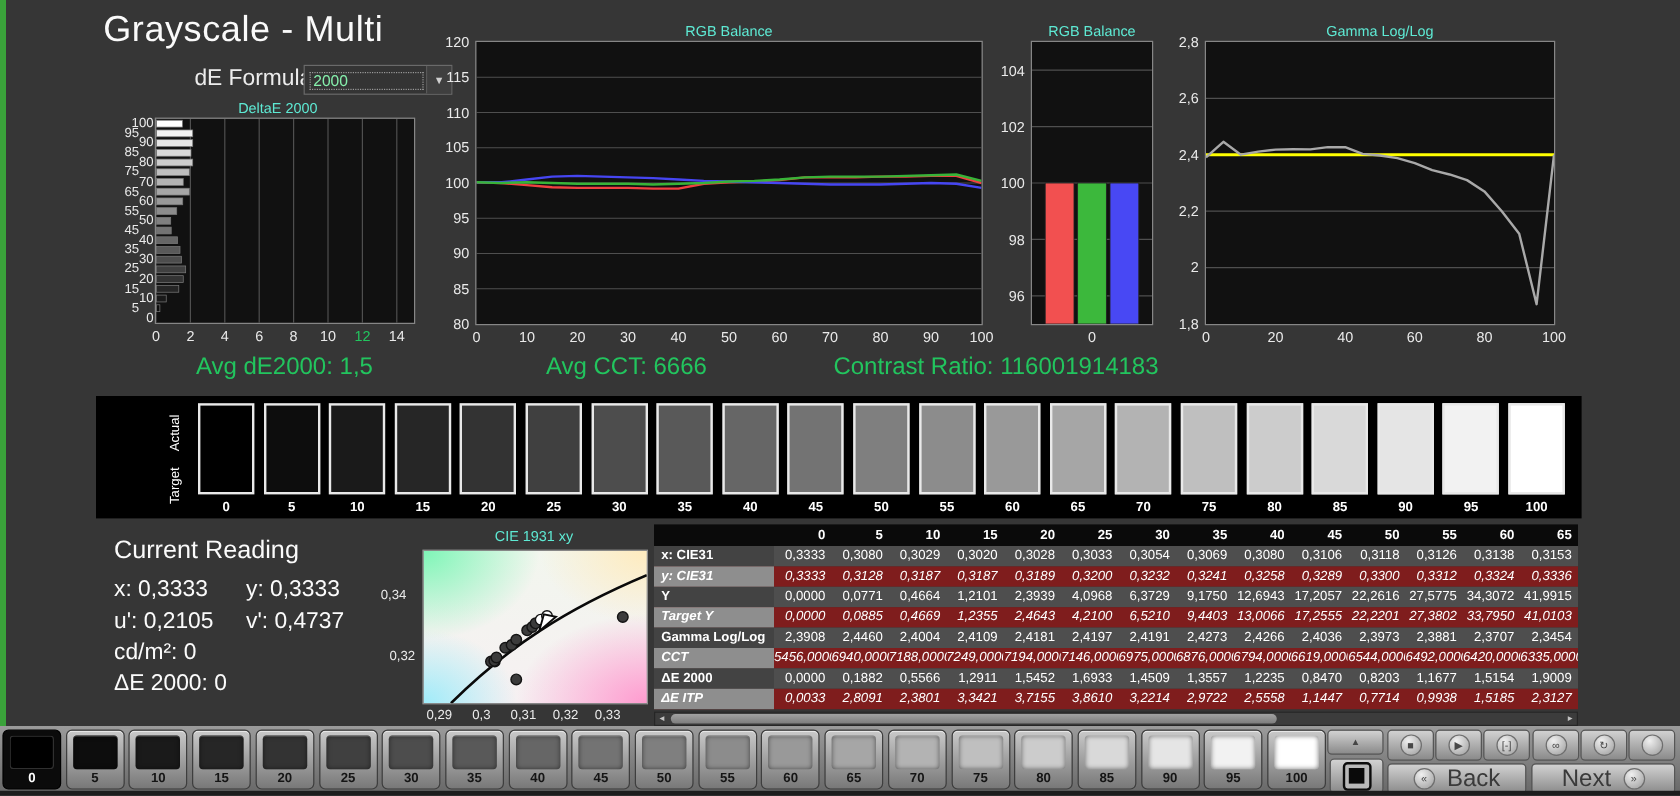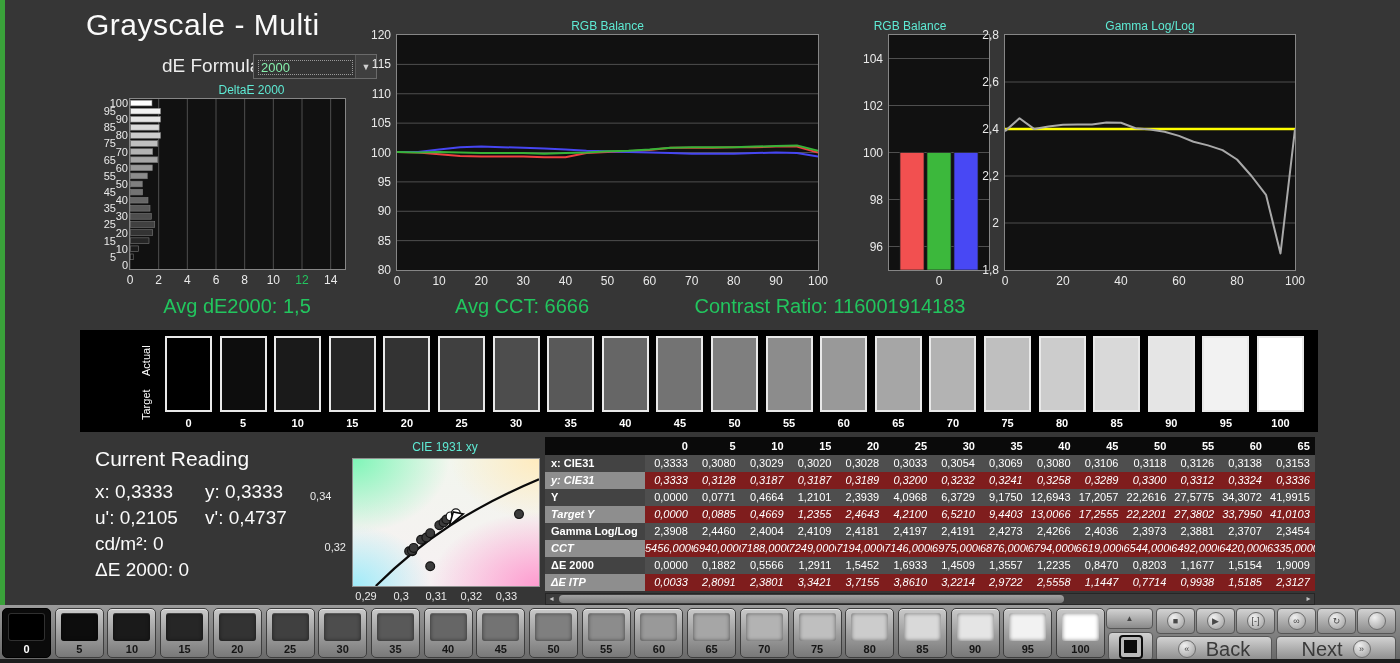--- a/index.html
+++ b/index.html
@@ -84,21 +84,21 @@
 <div class="app">
   <div class="edge-green"></div>
 
   <div class="page-title">Grayscale - Multi</div>
   <div class="de-formula-label">dE Formula:</div>
   <div class="de-dropdown">
     <div class="val">2000</div>
     <div class="arrow">▼</div>
   </div>
 
-  <div class="chart-title" style="left:144px;top:83px;width:215px;">DeltaE 2000</div>
+  <div class="chart-title" style="left:124px;top:83px;width:215px;">DeltaE 2000</div>
   <div class="chart-title" style="left:397px;top:19px;width:421px;">RGB Balance</div>
   <div class="chart-title" style="left:860px;top:19px;width:100px;">RGB Balance</div>
   <div class="chart-title" style="left:1005px;top:19px;width:290px;">Gamma Log/Log</div>
   <div class="chart-title" style="left:352px;top:440px;width:186px;">CIE 1931 xy</div>
 
   <div id="chart-deltae" class="abs" style="left:88px;top:83px;width:270px;height:210px;">
       <svg width="215" height="170" style="position:absolute;left:42px;top:16px;background:#111;outline:1px solid #868686;">
         <line x1="0" y1="0" x2="0" y2="170" stroke="#4f4f4f" stroke-width="1"></line>
         <line x1="28.666666666666668" y1="0" x2="28.666666666666668" y2="170" stroke="#4f4f4f" stroke-width="1"></line>
         <line x1="57.333333333333336" y1="0" x2="57.333333333333336" y2="170" stroke="#4f4f4f" stroke-width="1"></line>
@@ -185,21 +185,21 @@
       <div style="position: absolute; left: 106.2px; top: 256px; width: 30px; text-align: center; font-size: 12px; color: rgb(234, 234, 234);">20</div>
       <div style="position: absolute; left: 148.3px; top: 256px; width: 30px; text-align: center; font-size: 12px; color: rgb(234, 234, 234);">30</div>
       <div style="position: absolute; left: 190.4px; top: 256px; width: 30px; text-align: center; font-size: 12px; color: rgb(234, 234, 234);">40</div>
       <div style="position: absolute; left: 232.5px; top: 256px; width: 30px; text-align: center; font-size: 12px; color: rgb(234, 234, 234);">50</div>
       <div style="position: absolute; left: 274.6px; top: 256px; width: 30px; text-align: center; font-size: 12px; color: rgb(234, 234, 234);">60</div>
       <div style="position: absolute; left: 316.7px; top: 256px; width: 30px; text-align: center; font-size: 12px; color: rgb(234, 234, 234);">70</div>
       <div style="position: absolute; left: 358.8px; top: 256px; width: 30px; text-align: center; font-size: 12px; color: rgb(234, 234, 234);">80</div>
       <div style="position: absolute; left: 400.9px; top: 256px; width: 30px; text-align: center; font-size: 12px; color: rgb(234, 234, 234);">90</div>
       <div style="position: absolute; left: 443px; top: 256px; width: 30px; text-align: center; font-size: 12px; color: rgb(234, 234, 234);">100</div>
     </div>
-  <div id="chart-rgb-bar" class="abs" style="left:830px;top:18px;width:145px;height:275px;margin-left:29px;">
+  <div id="chart-rgb-bar" class="abs" style="left:830px;top:18px;width:145px;height:275px;">
       <svg width="100" height="235" style="position:absolute;left:30px;top:17px;background:#111;outline:1px solid #868686;">
         <line x1="0" y1="23.5" x2="100" y2="23.5" stroke="#4f4f4f" stroke-width="1"></line>
         <line x1="0" y1="70.5" x2="100" y2="70.5" stroke="#4f4f4f" stroke-width="1"></line>
         <line x1="0" y1="117.5" x2="100" y2="117.5" stroke="#4f4f4f" stroke-width="1"></line>
         <line x1="0" y1="164.5" x2="100" y2="164.5" stroke="#4f4f4f" stroke-width="1"></line>
         <line x1="0" y1="211.5" x2="100" y2="211.5" stroke="#4f4f4f" stroke-width="1"></line>
         <rect x="11" y="117.5" width="24" height="117.5" fill="#f25050" stroke="#222" stroke-width="0.7"></rect>
         <rect x="38" y="117.5" width="24" height="117.5" fill="#3cb83c" stroke="#222" stroke-width="0.7"></rect>
         <rect x="65" y="117.5" width="24" height="117.5" fill="#4848f4" stroke="#222" stroke-width="0.7"></rect>
       </svg>
@@ -314,21 +314,21 @@
           <circle cx="73.3471698113208" cy="78.48599999999998" r="4.4" fill="#3b3b3b" stroke="#141414" stroke-width="1.2"></circle>
           <circle cx="77.20754716981132" cy="74.16800000000002" r="4.4" fill="#3b3b3b" stroke="#141414" stroke-width="1.2"></circle>
           <circle cx="86.33207547169808" cy="66.2939999999999" r="4.4" fill="#3b3b3b" stroke="#141414" stroke-width="1.2"></circle>
           <circle cx="90.54339622641517" cy="63.49999999999993" r="4.4" fill="#3b3b3b" stroke="#141414" stroke-width="1.2"></circle>
           <circle cx="93.35094339622637" cy="60.451999999999984" r="4.4" fill="#3b3b3b" stroke="#141414" stroke-width="1.2"></circle>
           <circle cx="97.56226415094348" cy="57.40400000000004" r="4.4" fill="#ffffff" stroke="#141414" stroke-width="1.2"></circle>
           <circle cx="102.82641509433971" cy="54.35599999999995" r="4.4" fill="#ffffff" stroke="#141414" stroke-width="1.2"></circle>
           <polygon points="96.26415094339623,66.92800000000001 110.26415094339623,54.92800000000001 100.26415094339623,52.92800000000001" fill="#ffffff" stroke="#0a0a0a" stroke-width="1.6"></polygon>
         </svg>
       </div>
-      <div style="position: absolute; left: 0px; top: 52.1px; width: 36px; text-align: left; font-size: 11px; color: rgb(234, 234, 234);">0,34</div>
+      <div style="position: absolute; left: 0px; top: 52.1px; width: 36px; text-align: center; font-size: 11px; color: rgb(234, 234, 234);">0,34</div>
       <div style="position: absolute; left: 0px; top: 102.9px; width: 36px; text-align: right; font-size: 11px; color: rgb(234, 234, 234);">0,32</div>
       <div style="position: absolute; left: 42.0377px; top: 152px; width: 28px; text-align: center; font-size: 11px; color: rgb(234, 234, 234);">0,29</div>
       <div style="position: absolute; left: 77.1321px; top: 152px; width: 28px; text-align: center; font-size: 11px; color: rgb(234, 234, 234);">0,3</div>
       <div style="position: absolute; left: 112.226px; top: 152px; width: 28px; text-align: center; font-size: 11px; color: rgb(234, 234, 234);">0,31</div>
       <div style="position: absolute; left: 147.321px; top: 152px; width: 28px; text-align: center; font-size: 11px; color: rgb(234, 234, 234);">0,32</div>
       <div style="position: absolute; left: 182.415px; top: 152px; width: 28px; text-align: center; font-size: 11px; color: rgb(234, 234, 234);">0,33</div>
     </div>
 
   <div id="data-table" class="tbl">
       <div class="tbl-row hdr">

